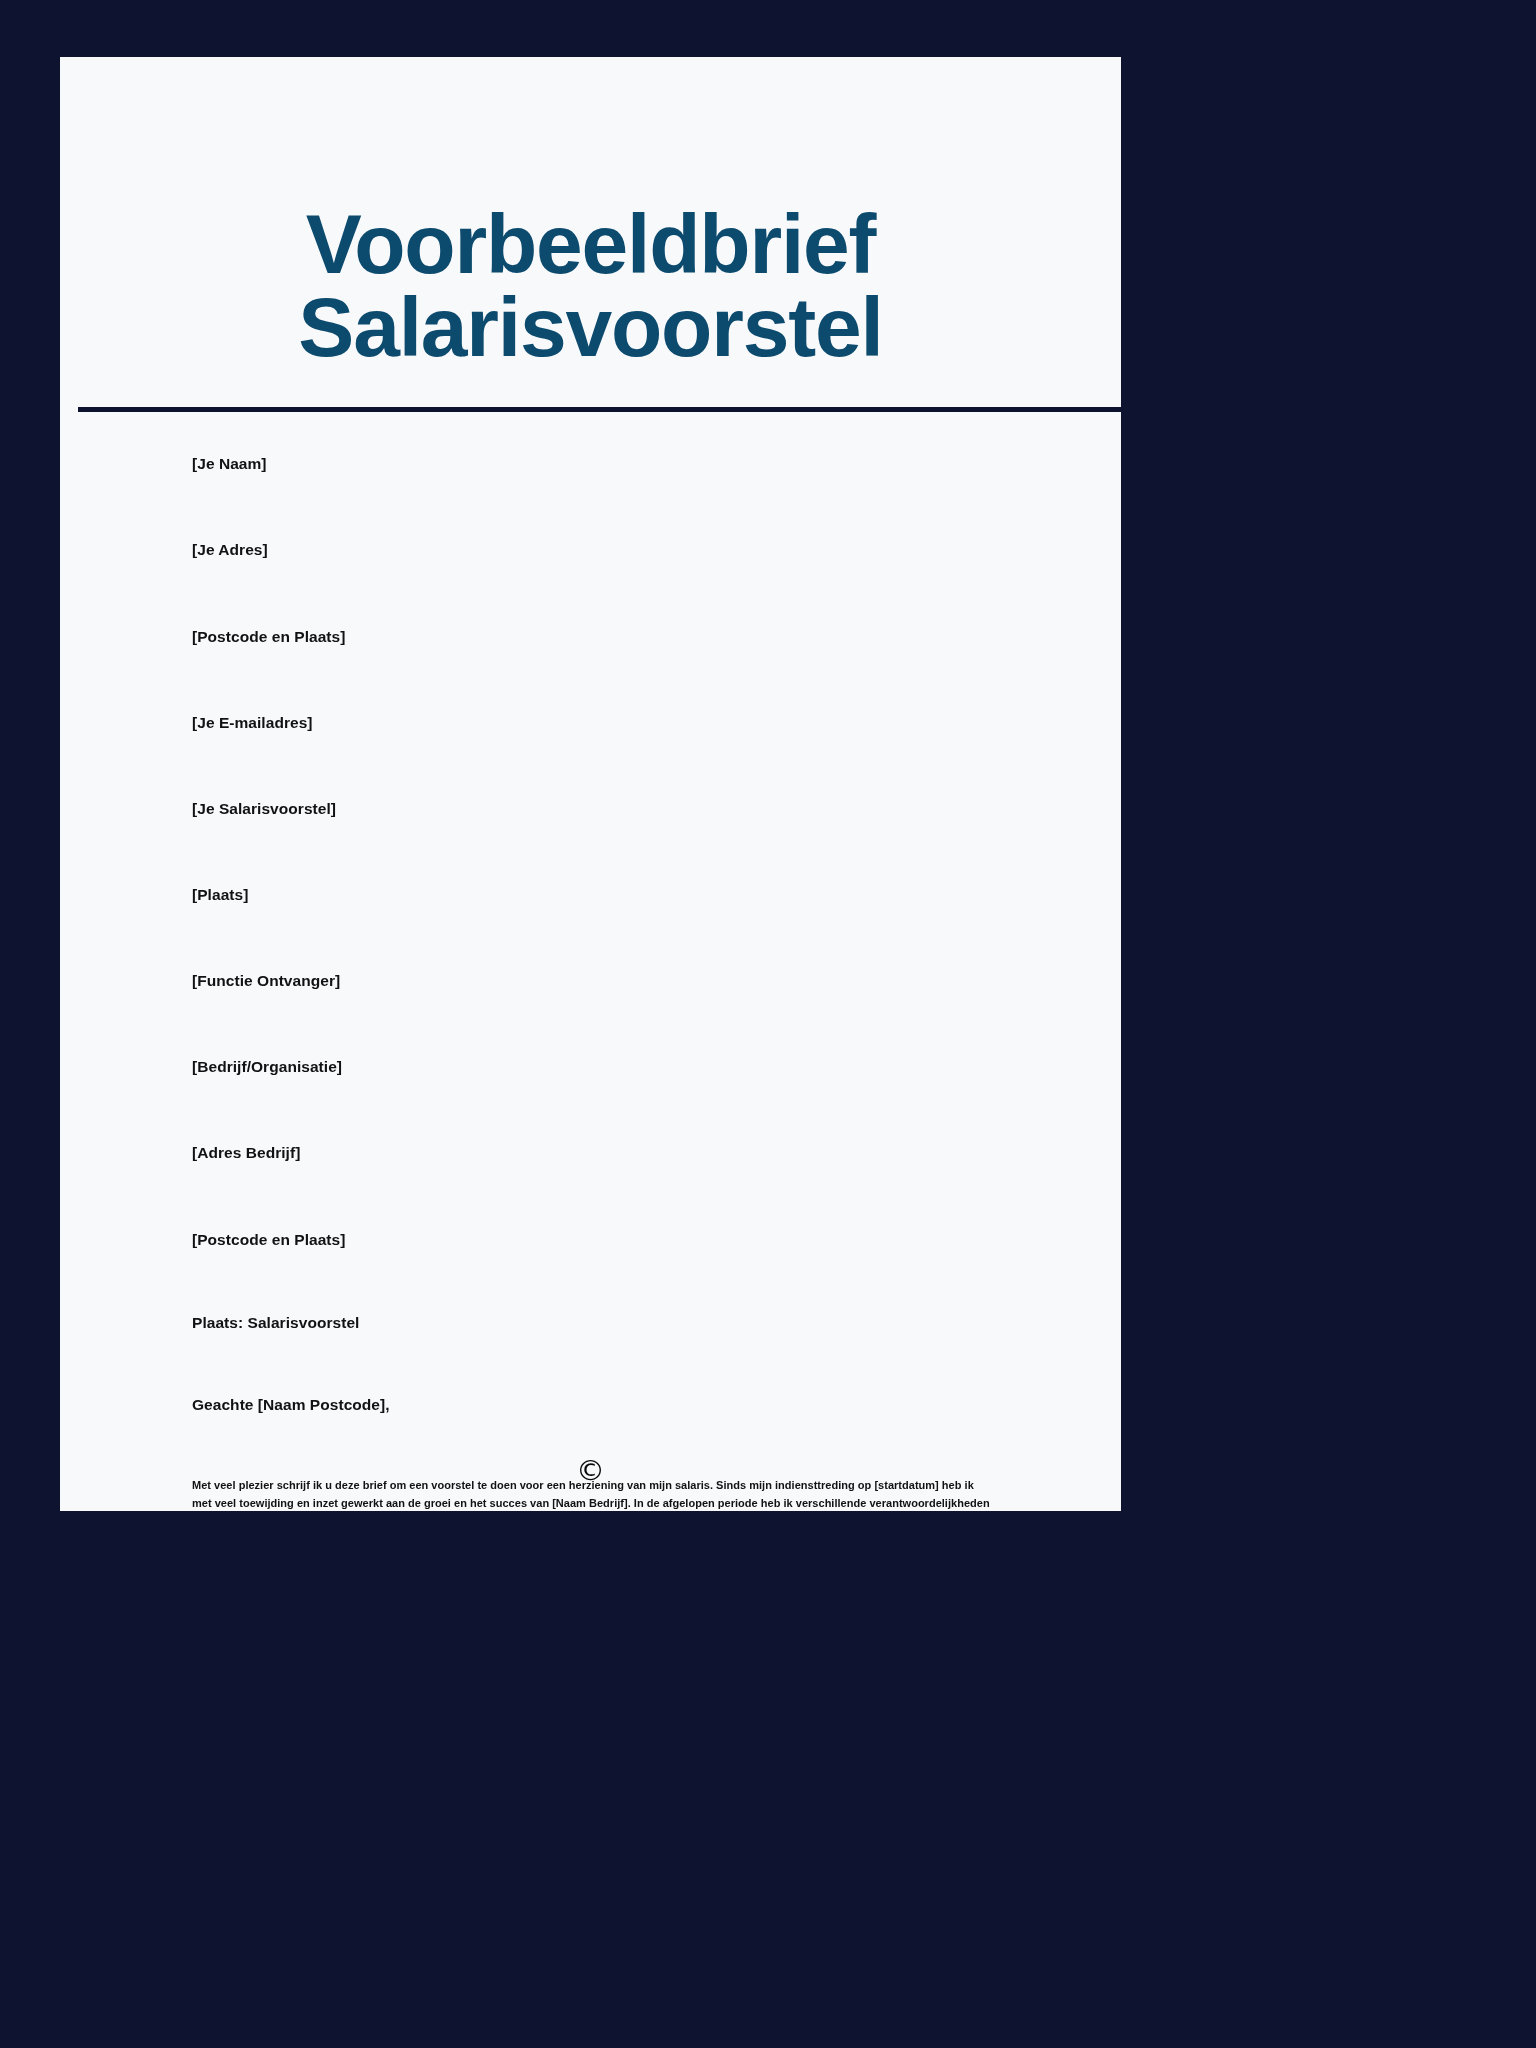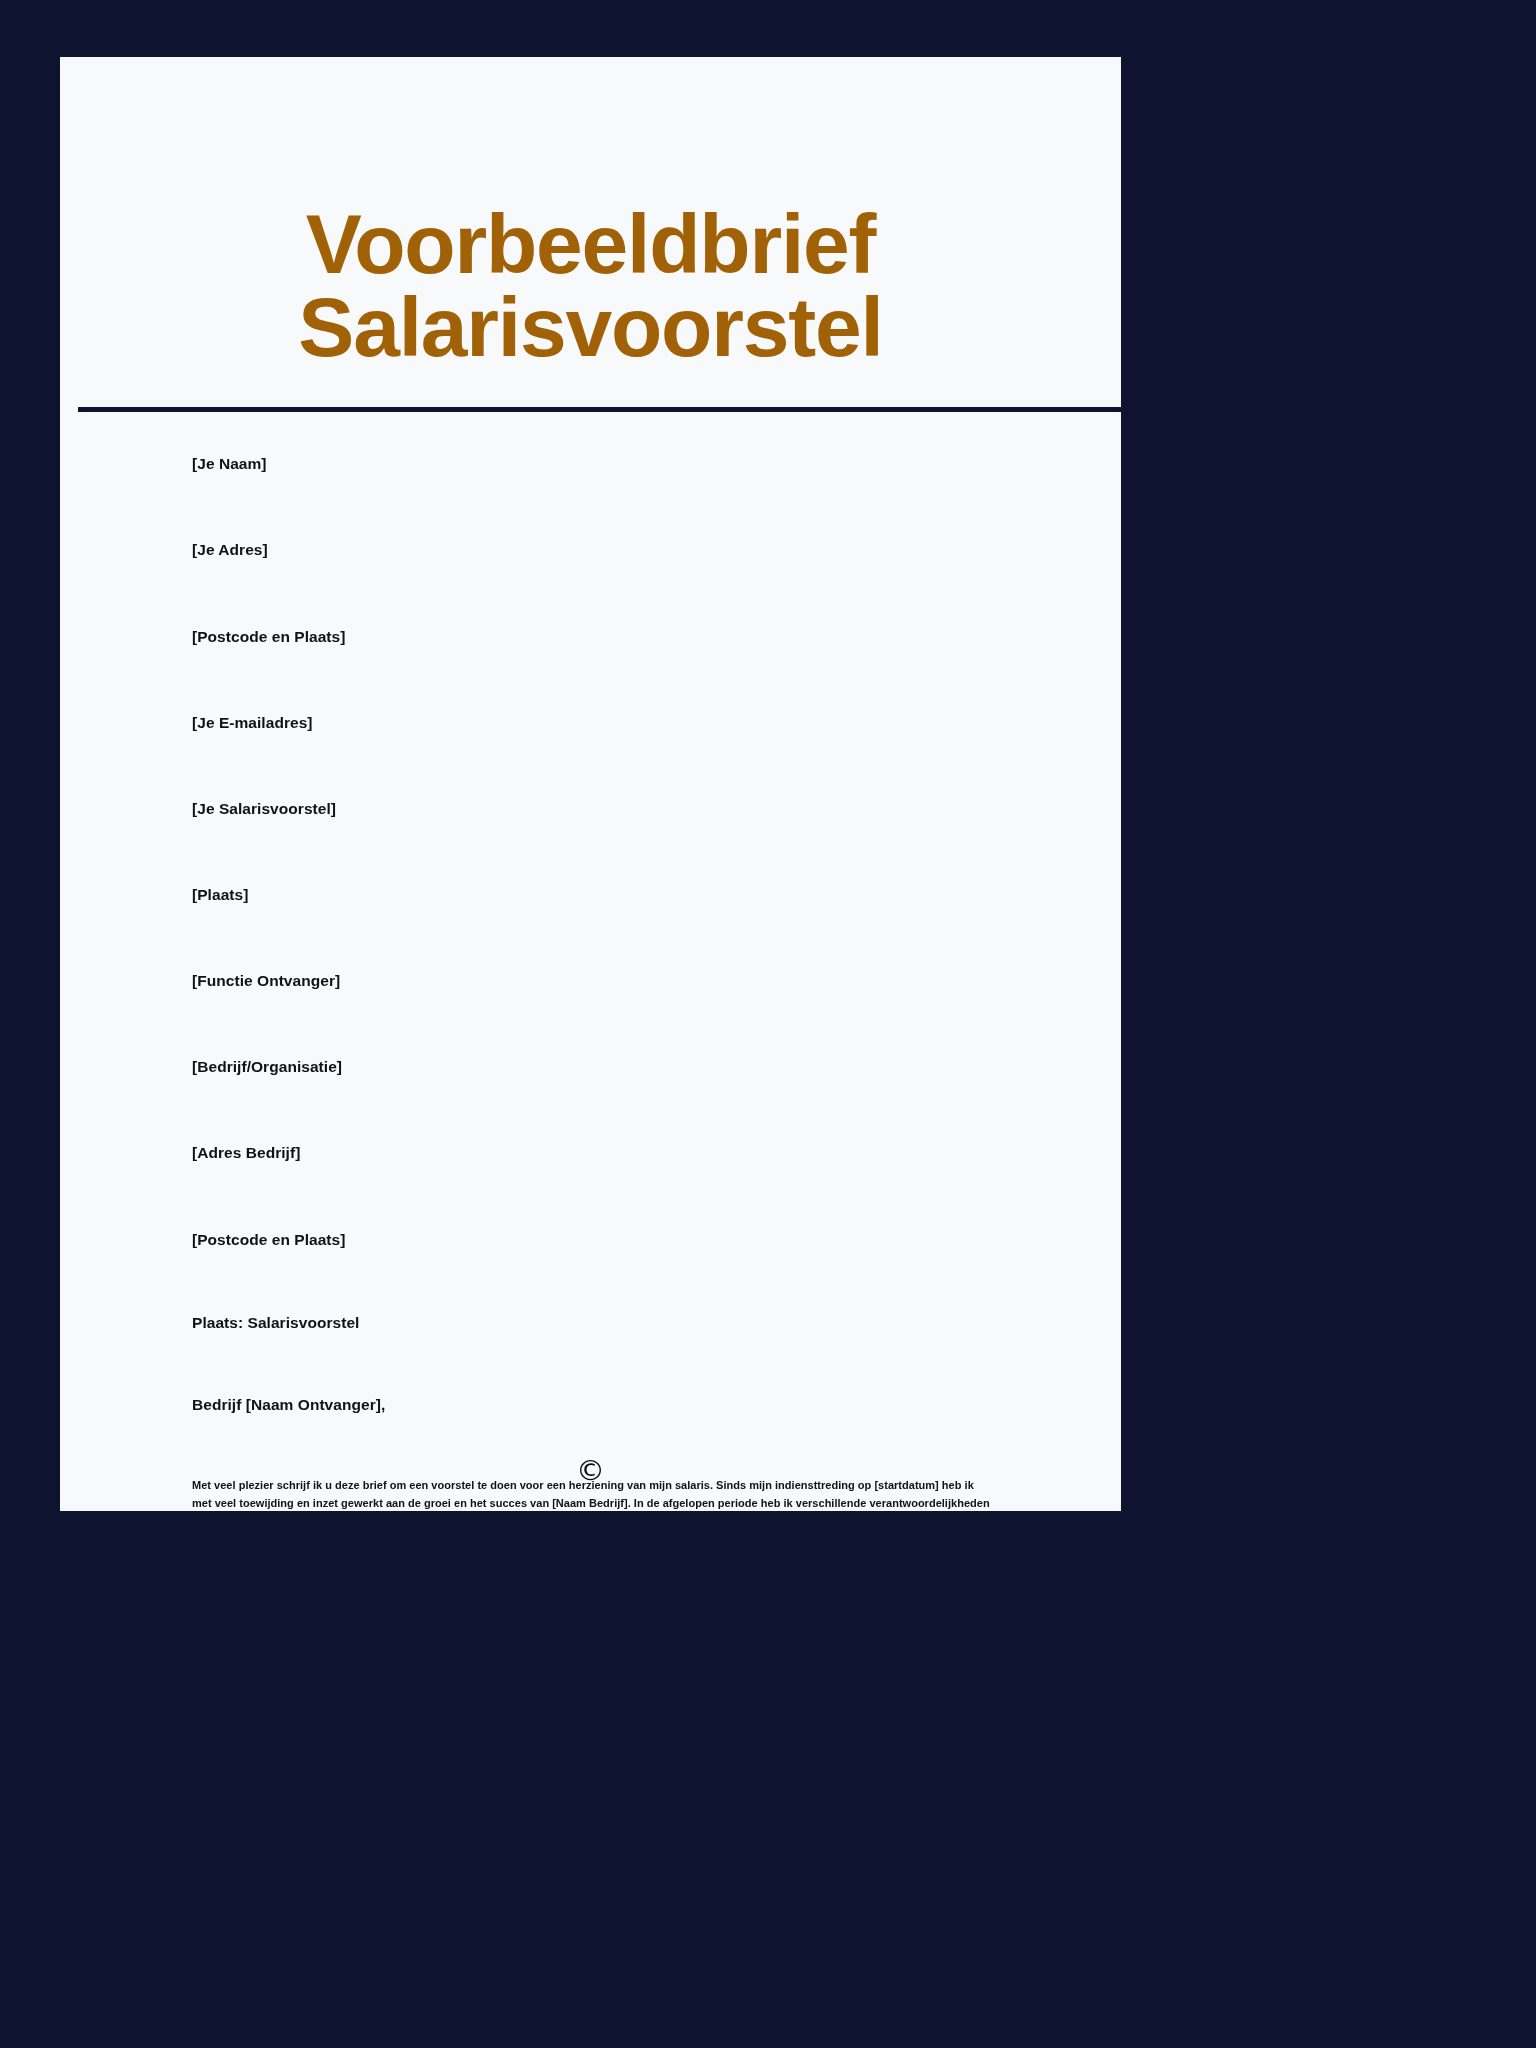--- a/index.html
+++ b/index.html
@@ -26,21 +26,21 @@
     padding-left:22px;
     padding-right:22px;
     text-align:center;
   }
   .doc-title {
     font-family:"Liberation Sans Narrow", "Liberation Sans", sans-serif;
     font-weight:700;
     font-size:84px;
     line-height:0.99;
     letter-spacing:-1.2px;
-    color:#a16207;
+    color:#0c4a6e;
     transform:scaleX(1.0);
   }
   .doc-title .line { display:block; }
   .divider-wrap {
     margin-top:38px;
     padding-left:18px;
     padding-right:0px;
   }
   .divider {
     height:5px;
@@ -112,21 +112,21 @@
     <div class="field">[Je Salarisvoorstel]</div>
     <div class="field">[Plaats]</div>
 
     <div class="field">[Functie Ontvanger]</div>
     <div class="field">[Bedrijf/Organisatie]</div>
     <div class="field">[Adres Bedrijf]</div>
     <div class="field">[Postcode en Plaats]</div>
 
     <div class="field gap-lg">Plaats: Salarisvoorstel</div>
 
-    <div class="field gap-xl">Bedrijf [Naam Ontvanger],</div>
+    <div class="field gap-xl">Geachte [Naam Postcode],</div>
 
     <div class="body-para">Met veel plezier schrijf ik u deze brief om een voorstel te doen voor een herziening van mijn salaris. Sinds mijn indiensttreding op [startdatum] heb ik met veel toewijding en inzet gewerkt aan de groei en het succes van [Naam Bedrijf]. In de afgelopen periode heb ik verschillende verantwoordelijkheden op me genomen en heb ik bijgedragen aan meerdere projecten die positieve resultaten hebben opgeleverd voor ons team en de organisatie als geheel.</div>
 
   </div>
 
   <div class="copyright">
     <span class="glyph">©</span>
   </div>
 
 </div>

